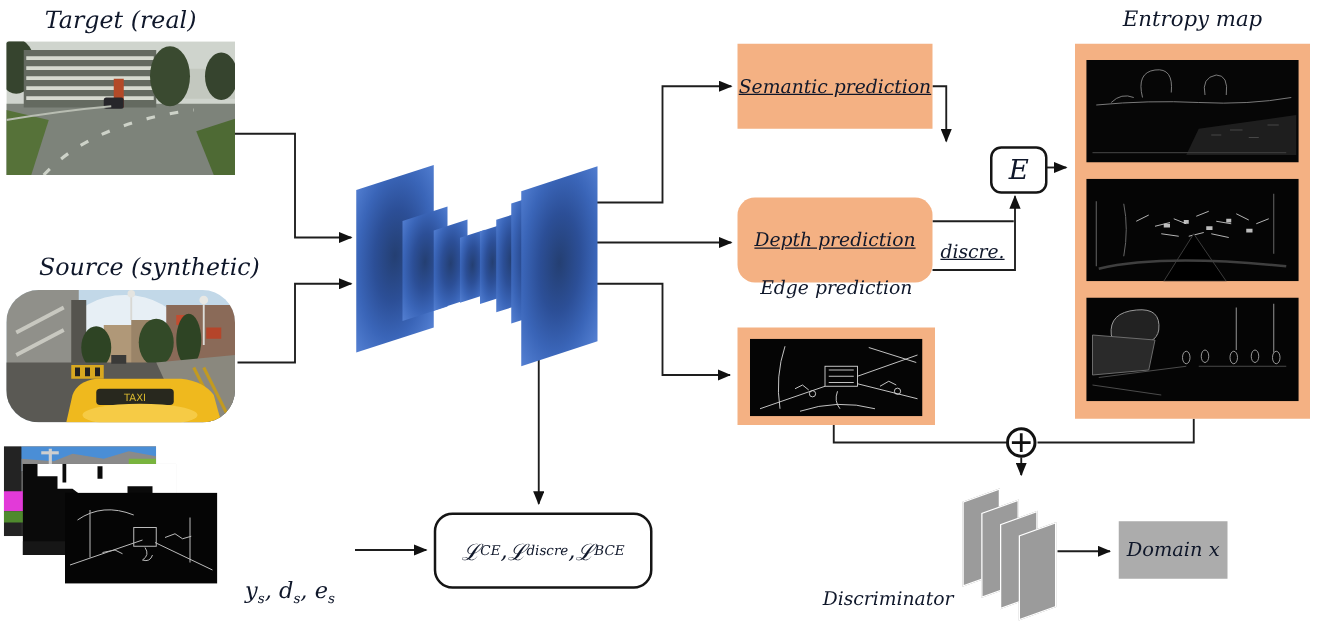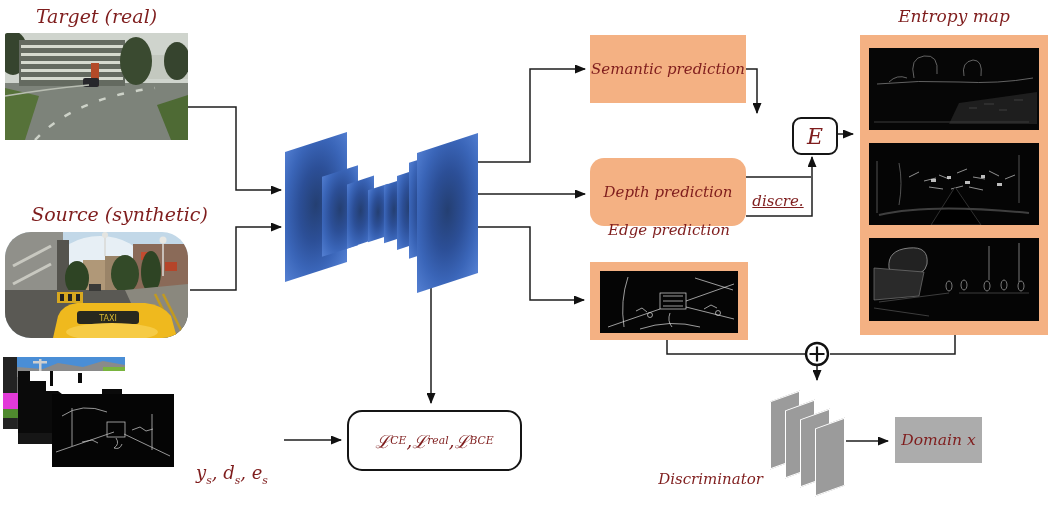--- a/index.html
+++ b/index.html
@@ -1,32 +1,32 @@
 <!DOCTYPE html>
 <html><head>
 <meta charset="utf-8">
 <style>
   html,body{margin:0;padding:0;background:#fff;}
   #canvas{position:relative;width:1055px;height:505px;background:#ffffff;overflow:hidden;
-          font-family:"DejaVu Serif","Liberation Serif",serif;color:#7f1d1d;}
+          font-family:"DejaVu Serif","Liberation Serif",serif;color:#0f172a;}
   .lbl{position:absolute;font-style:italic;text-align:center;line-height:1.2;}
   #connectors{position:absolute;left:0;top:0;width:1055px;height:505px;}
   .ln{fill:none;stroke:#1e1e1e;stroke-width:1.5;}
 
   
   .imgbox{position:absolute;overflow:hidden;}
   .imgbox svg{display:block;}
 
   
   .bsheet{position:absolute;transform:skewY(-18deg);
      background:radial-gradient(ellipse at 50% 48%, #243f72 0%, #2c4f97 38%, #3a65b8 68%, #4a76c9 88%, #5580d2 100%);}
 
   
   .obox{position:absolute;background:#F4B183;display:flex;align-items:center;justify-content:center;
-        font-style:italic;font-size:15px;text-align:right;line-height:1.35;}
+        font-style:italic;font-size:15px;text-align:right;line-height:1.35;text-decoration:underline;}
   .edgebox{position:absolute;background:#F4B183;}
   .edgebox svg{position:absolute;left:10px;top:9px;}
 
   
   .entpanel{position:absolute;left:860px;top:35px;width:188px;height:300px;background:#F4B183;}
   .entpanel svg{position:absolute;left:9px;}
 
   
   .ebox{position:absolute;left:792px;top:117px;width:42px;height:34px;background:#fff;
         border:2px solid #151515;border-radius:9px;display:flex;align-items:center;justify-content:center;
@@ -305,19 +305,19 @@
 
   <div class="mathlbl" style="left:196px;top:426px;margin-top:36px;">
     <span>y</span><sub>s</sub><span>, </span><span>d</span><sub>s</sub><span>, </span><span>e</span><sub>s</sub>
   </div>
 
   <div class="lossbox">
     <span>ℒ</span>
       <sub>CE</sub>
       <span>, </span>
       <span>ℒ</span>
-      <sub>real</sub>
+      <sub>discre</sub>
       <span>, </span>
       <span>ℒ</span>
       <sub>BCE</sub>
   </div>
 
 </div>
 
 </body></html>

